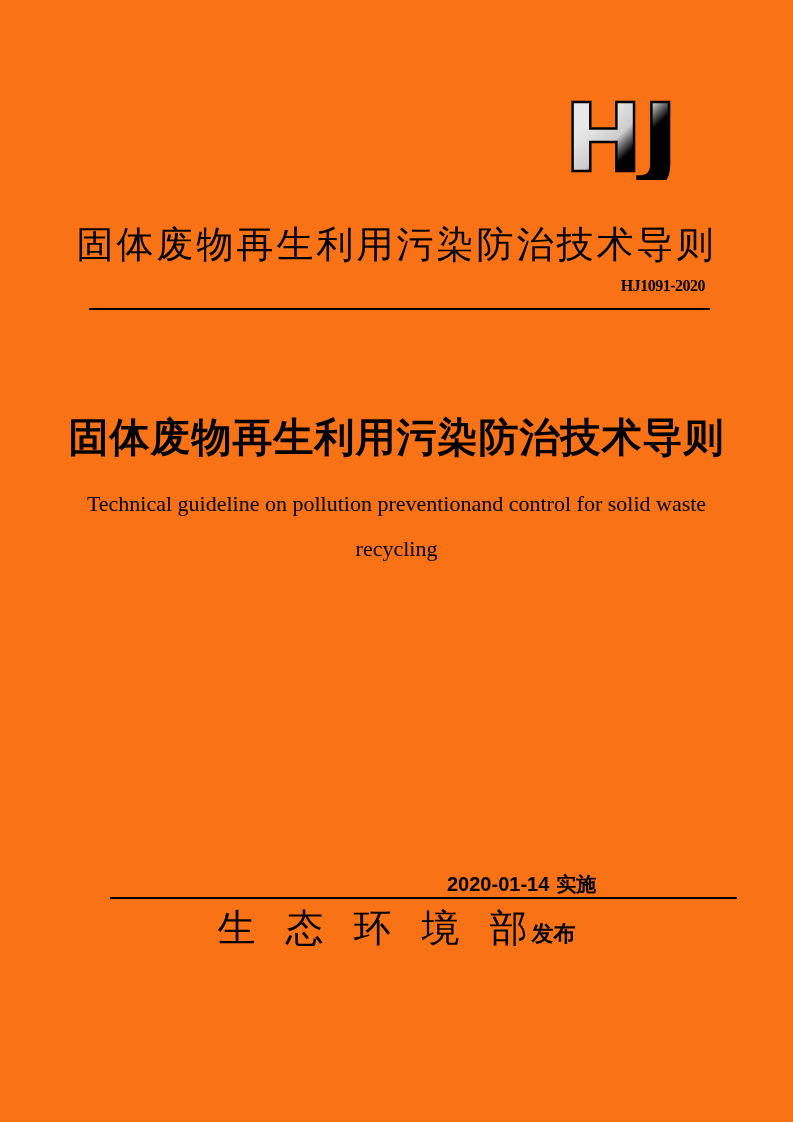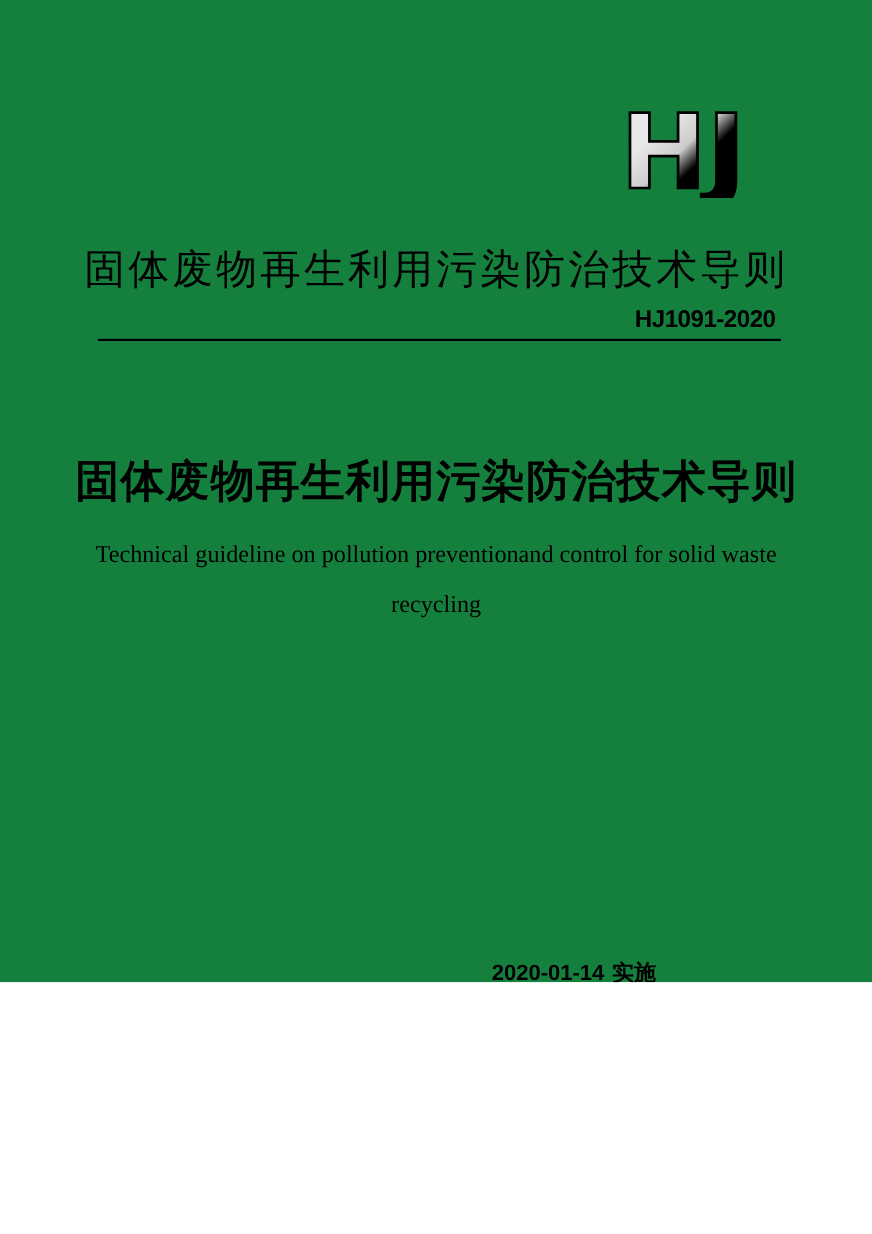--- a/index.html
+++ b/index.html
@@ -3,22 +3,22 @@
 <meta charset="utf-8">
 <style>
   html, body {
     margin: 0;
     padding: 0;
     background: #ffffff;
   }
   .page {
     position: relative;
     width: 793px;
-    height: 893px;
-    background: #15803d;
+    height: 1122px;
+    background: #f97316;
     color: #000000;
     font-family: "Liberation Serif", serif;
     margin: 0 auto;
     overflow: hidden;
   }
 
   
   .hj-logo {
     position: absolute;
     top: 90px;
@@ -38,24 +38,24 @@
     letter-spacing: 3px;
     white-space: nowrap;
     font-family: "Liberation Serif", serif;
   }
 
   
   .std-number {
     position: absolute;
     top: 277px;
     right: 88px;
-    font-size: 22px;
+    font-size: 16px;
     font-weight: bold;
     letter-spacing: -0.5px;
-    font-family: Liberation Sans, sans-serif;
+    font-family: Liberation Serif, serif;
   }
 
   .rule {
     position: absolute;
     height: 2px;
     background: #000000;
   }
   .rule-top {
     left: 89px;
     top: 308px;

